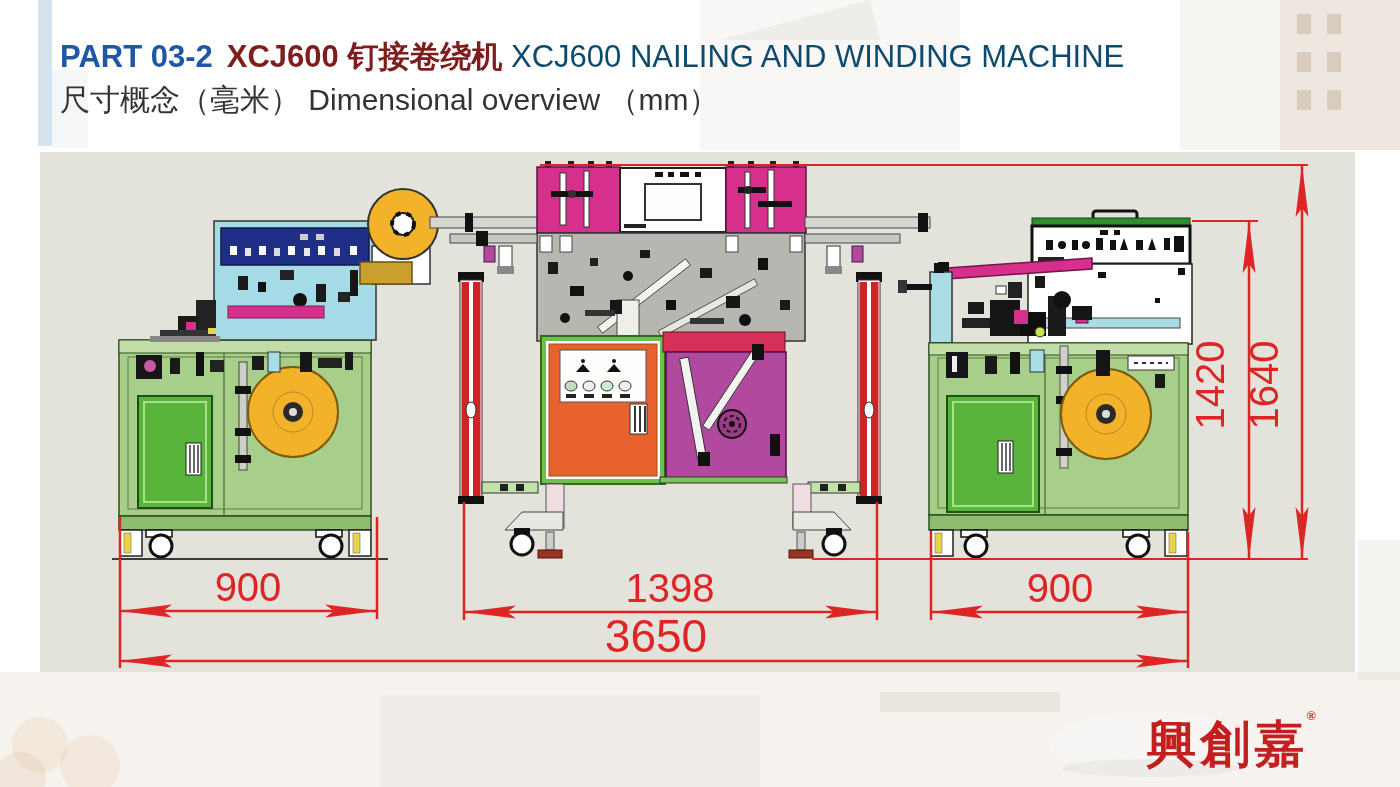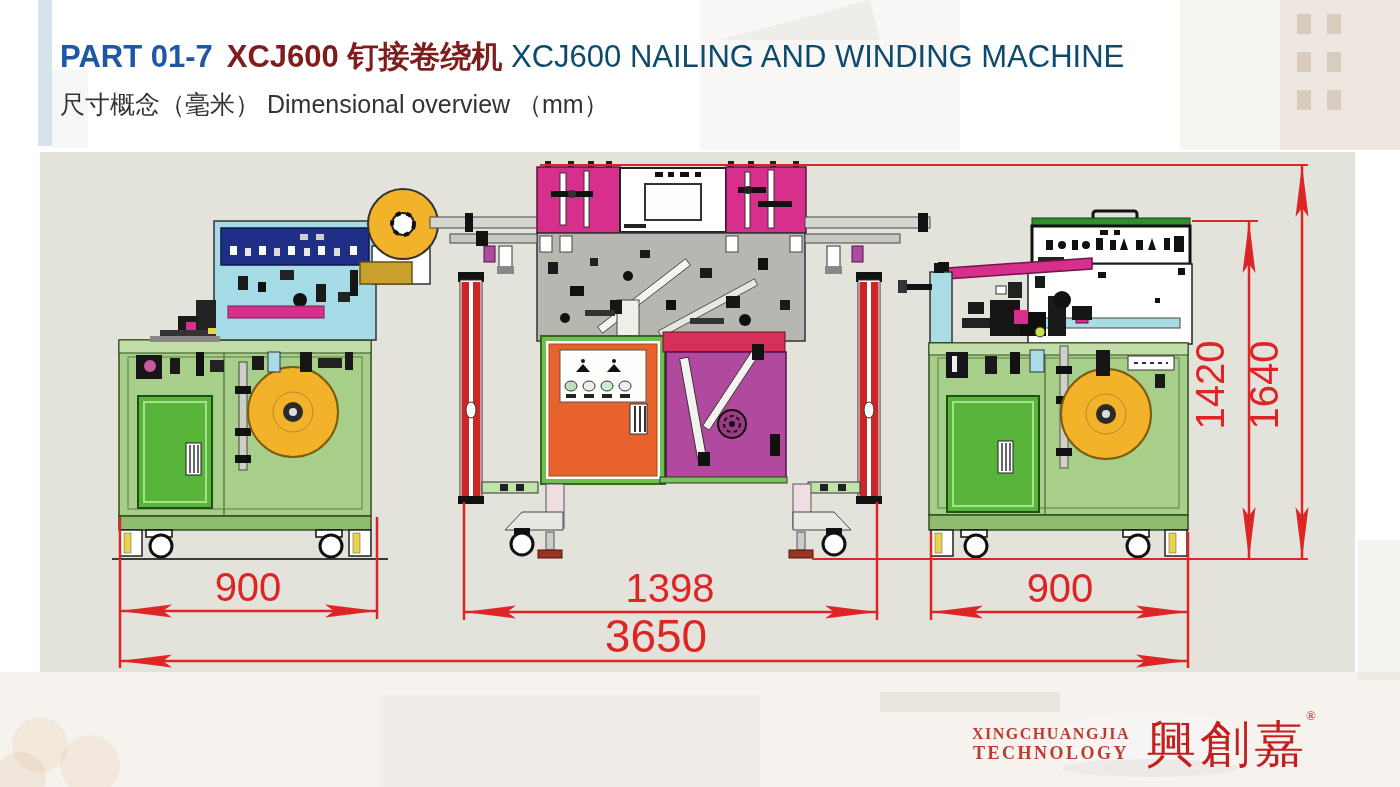--- a/index.html
+++ b/index.html
@@ -3,28 +3,28 @@
 <meta charset="utf-8">
 <style>
   html,body{margin:0;padding:0;width:1400px;height:787px;background:#fff;overflow:hidden;}
   body{font-family:"Liberation Sans",sans-serif;position:relative;}
   .bgfx{position:absolute;inset:0;pointer-events:none;}
   .header{position:absolute;left:60px;top:36px;z-index:5;}
   .h-line1{font-size:31px;color:#3a3a3a;white-space:nowrap;}
   .part{color:#1d57a5;font-weight:bold;margin-right:14px;}
   .title-cn{font-weight:bold;color:#7f1d1d;}
   .title-en{font-weight:normal;color:#0c4a6e;}
-  .h-line2{font-size:25px;color:#333;margin-top:10px;}
+  .h-line2{font-size:30px;color:#333;margin-top:2px;}
   .panel{position:absolute;left:40px;top:152px;width:1315px;height:520px;background:#e4e3db;}
   svg.draw{position:absolute;left:0;top:0;}
   .logo{position:absolute;right:78px;bottom:18px;z-index:5;display:flex;align-items:center;}
   .logo-text{text-align:center;color:#bb3c2e;font-family:"Liberation Serif",serif;margin-right:16px;}
   .logo-t1{font-size:16px;font-weight:bold;letter-spacing:1.5px;}
   .logo-t2{font-size:18px;font-weight:bold;letter-spacing:2.5px;}
-  .logo-cn{font-size:50px;color:#c41f1f;font-family:"Liberation Serif",serif;font-weight:normal;letter-spacing:4px;position:relative;line-height:1;}
+  .logo-cn{font-size:50px;color:#c41f1f;font-family:"Liberation Serif",serif;font-weight:bold;letter-spacing:4px;position:relative;line-height:1;}
   .logo-reg{font-size:13px;color:#c41f1f;vertical-align:top;position:relative;top:-10px;left:-2px;}
 </style>
 </head>
 <body>
 
 <svg class="bgfx" width="1400" height="787">
   <rect x="38" y="0" width="14" height="146" fill="#9fc0d8" opacity="0.45"></rect>
   <rect x="52" y="70" width="36" height="78" fill="#c8d4dd" opacity="0.2"></rect>
   <rect x="700" y="0" width="260" height="150" fill="#d8d3cc" opacity="0.18"></rect>
   <polygon points="720,40 870,0 880,40" fill="#cfc9c0" opacity="0.2"></polygon>
@@ -42,21 +42,21 @@
   <circle cx="20" cy="778" r="26" fill="#c98a4a" opacity="0.12"></circle>
   <rect x="380" y="695" width="380" height="92" fill="#cfc8bf" opacity="0.15"></rect>
   <rect x="880" y="692" width="180" height="20" fill="#7a8f6a" opacity="0.12"></rect>
   <ellipse cx="1150" cy="745" rx="100" ry="34" fill="#f7f7f5" opacity="0.6"></ellipse>
   <ellipse cx="1150" cy="768" rx="88" ry="9" fill="#b9b5ae" opacity="0.15"></ellipse>
   <rect x="1358" y="540" width="42" height="140" fill="#d8cfc2" opacity="0.25"></rect>
 </svg>
 
 <div class="header">
   <div class="h-line1">
-    <span class="part">PART 01-7</span><span class="title-cn">XCJ600 钉接卷绕机</span>
+    <span class="part">PART 03-2</span><span class="title-cn">XCJ600 钉接卷绕机</span>
     <span class="title-en">XCJ600 NAILING AND WINDING MACHINE</span>
   </div>
   <div class="h-line2">尺寸概念（毫米） Dimensional overview （mm）</div>
 </div>
 
 <div class="panel"></div>
 
 <svg class="draw" width="1400" height="787">
 
   <g>
@@ -399,18 +399,14 @@
     <text x="0" y="0" font-size="40" text-anchor="middle" stroke="none" transform="translate(1224,385) rotate(-90)">1420</text>
     <line x1="540" y1="165" x2="1308" y2="165" stroke-width="2"></line>
     <line x1="1302" y1="165" x2="1302" y2="559" stroke-width="2.5"></line>
     <polygon points="1302,165 1295.5,217 1302,208 1308.5,217" stroke="none"></polygon>
     <polygon points="1302,559 1295.5,507 1302,516 1308.5,507" stroke="none"></polygon>
     <text x="0" y="0" font-size="40" text-anchor="middle" stroke="none" transform="translate(1278,385) rotate(-90)">1640</text>
   </g>
 </svg>
 
 <div class="logo">
-  <div class="logo-text">
-    <div class="logo-t1">XINGCHUANGJIA</div>
-    <div class="logo-t2">TECHNOLOGY</div>
-  </div>
   <div class="logo-cn"><span>興創嘉</span><span class="logo-reg">®</span></div>
 </div>
 
 </body></html>

